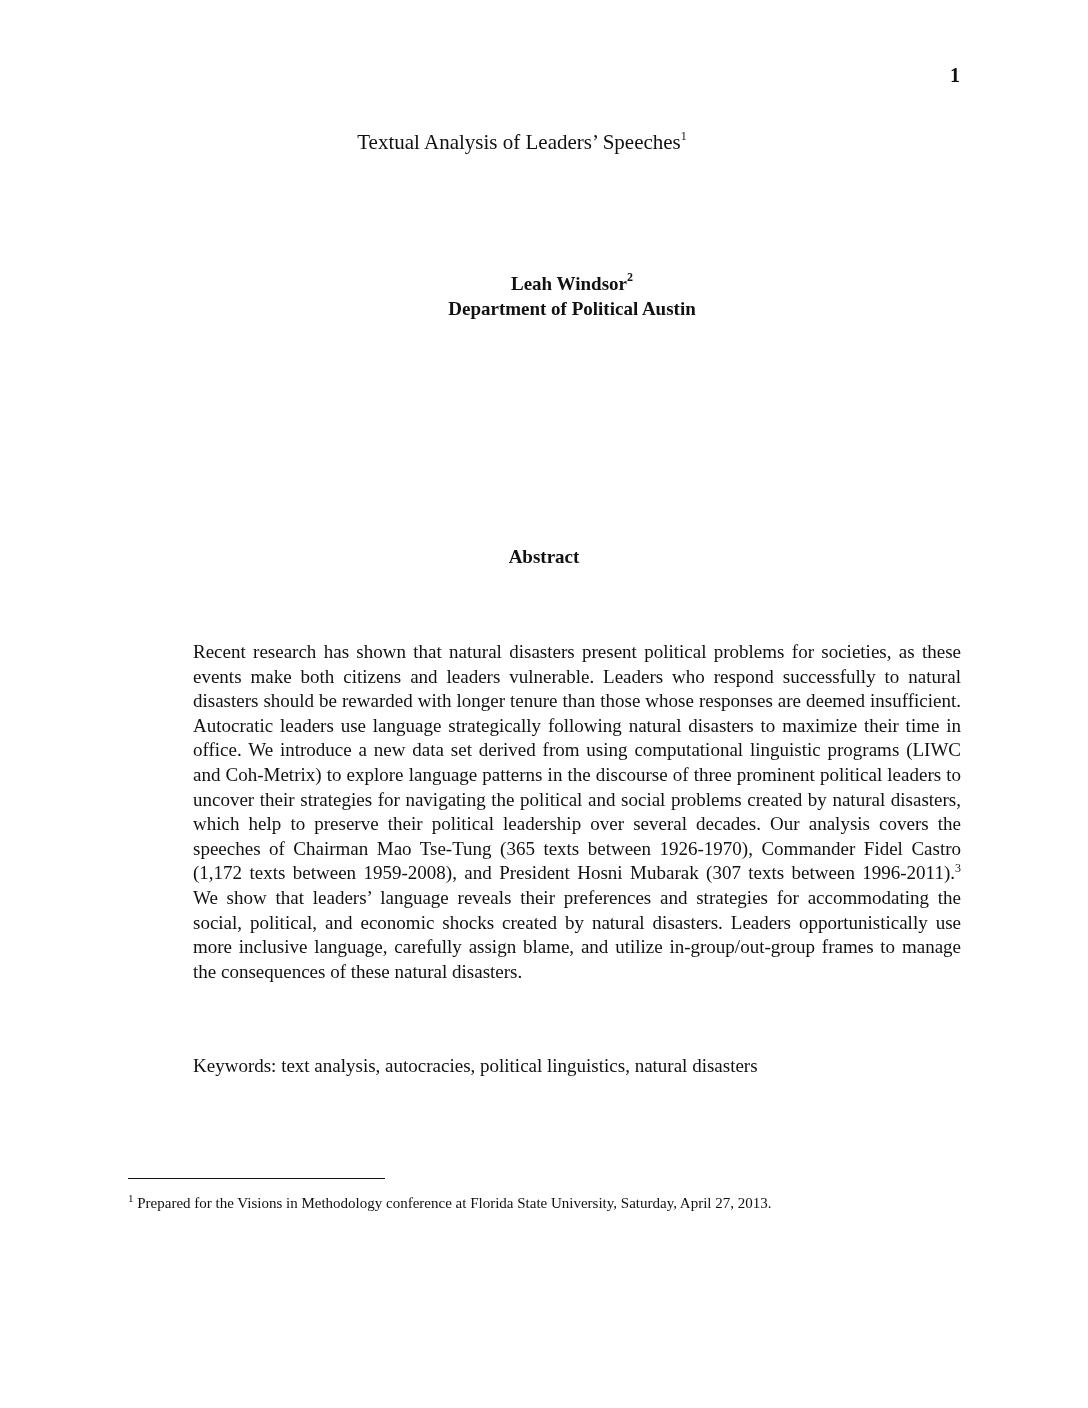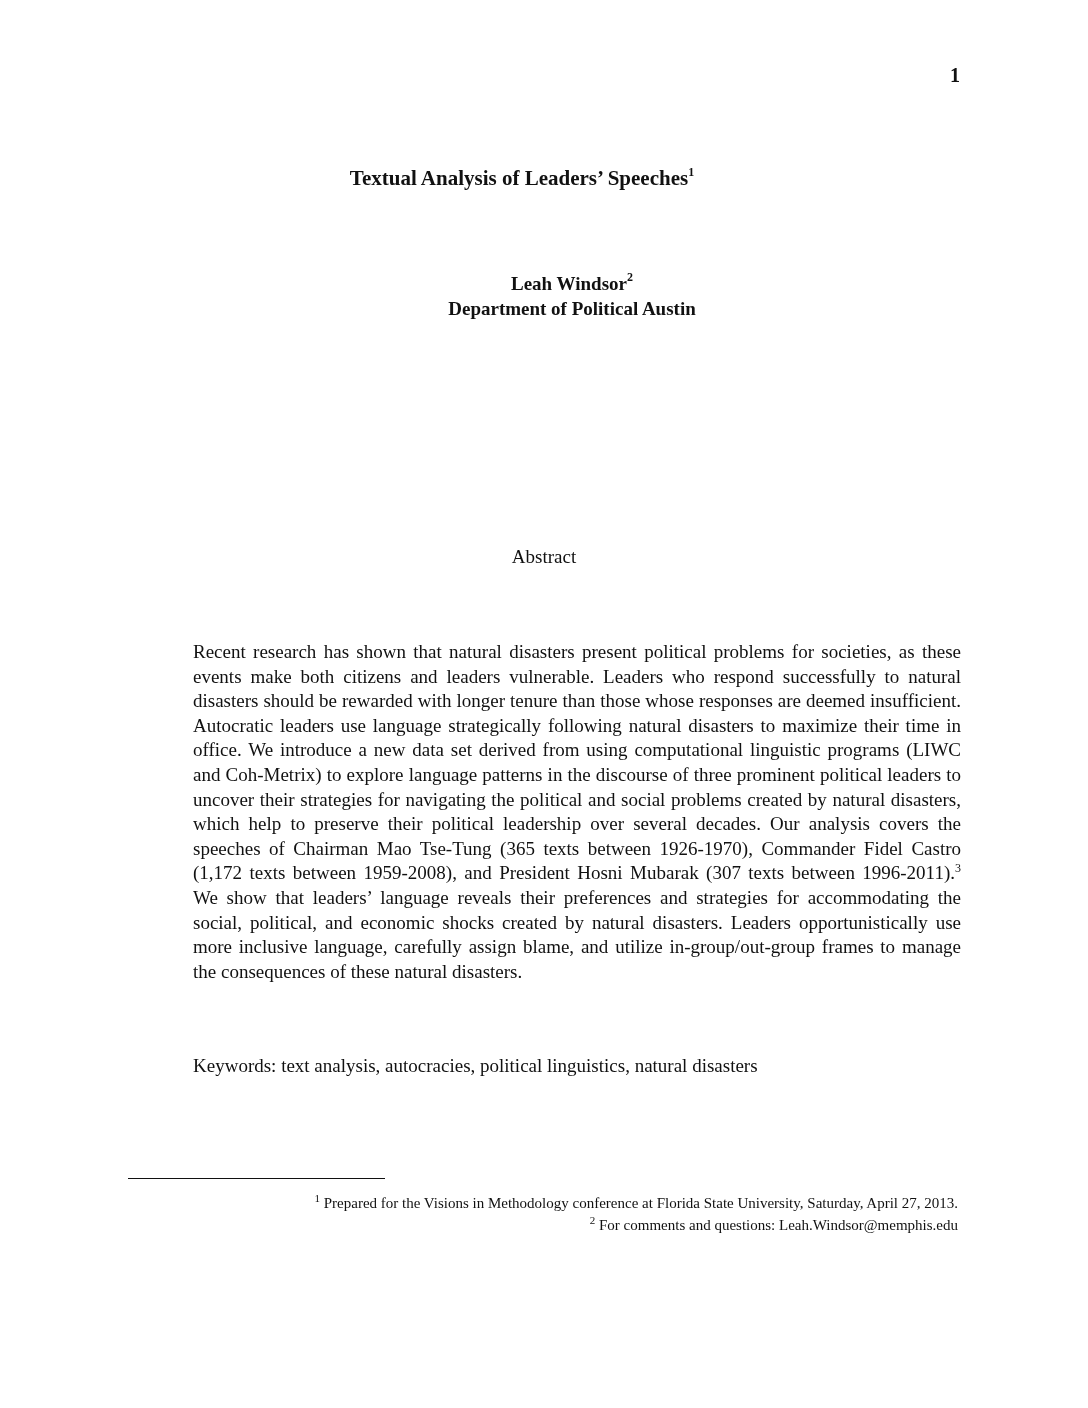--- a/index.html
+++ b/index.html
@@ -6,30 +6,30 @@
     body {
       width: 1088px; height: 1408px; position: relative; overflow: hidden;
       font-family: "Liberation Serif", serif; color: #111;
     }
     .page-number {
       position: absolute; top: 64px; right: 128px;
       font-size: 20px; font-weight: bold;
     }
     .title {
       position: absolute; top: 130px; left: 0; width: 1044px; text-align: center;
-      font-size: 21px; font-weight: bold; margin-top: 36px;
+      font-size: 21px; font-weight: normal;
     }
     .title sup, .author sup { font-size: 12px; vertical-align: 9px; line-height: 0; }
     .author-block {
       position: absolute; top: 272px; left: 0; width: 1088px; text-align: center;
       font-size: 19px; font-weight: bold; line-height: 24.5px; padding-left: 28px;
     }
     .abstract-heading {
       position: absolute; top: 546px; left: 0; width: 1088px; text-align: center;
-      font-size: 19px; font-weight: normal;
+      font-size: 19px; font-weight: bold;
     }
     .abstract-body {
       position: absolute; top: 640px; left: 193px; width: 768px;
       font-size: 19px; line-height: 24.6px; text-align: justify;
       text-align-last: left;
     }
     .abstract-body sup { font-size: 12px; vertical-align: 7px; line-height: 0; }
     .keywords {
       position: absolute; top: 1022px; left: 193px; width: 768px;
       font-size: 19px;
@@ -37,21 +37,21 @@
     }
     .footnote-rule {
       position: absolute; top: 1178px; left: 128px; width: 257px;
       border-top: 1px solid #111;
     }
     .footnotes {
       position: absolute; top: 1192px; left: 128px; width: 830px;
       font-size: 15px; line-height: 22px;
     }
     .footnotes sup { font-size: 11px; vertical-align: 6px; line-height: 0; }
-    .footnote { margin: 0; text-align: right; }
+    .footnote { margin: 0; }
   </style>
 </head>
 <body>
 
 <div class="page-number">1</div>
 
 <div class="title"><span>Textual Analysis of Leaders’ Speeches</span><sup>1</sup></div>
 
 <div class="author-block">
   <div class="author"><span>Leah Windsor</span><sup>2</sup></div>
@@ -61,14 +61,13 @@
 <div class="abstract-heading">Abstract</div>
 
 <div class="abstract-body"><span>Recent research has shown that natural disasters present political problems for societies, as these events make both citizens and leaders vulnerable. Leaders who respond successfully to natural disasters should be rewarded with longer tenure than those whose responses are deemed insufficient. Autocratic leaders use language strategically following natural disasters to maximize their time in office. We introduce a new data set derived from using computational linguistic programs (LIWC and Coh-Metrix) to explore language patterns in the discourse of three prominent political leaders to uncover their strategies for navigating the political and social problems created by natural disasters, which help to preserve their political leadership over several decades. Our analysis covers the speeches of Chairman Mao Tse-Tung (365 texts between 1926-1970), Commander Fidel Castro (1,172 texts between 1959-2008), and President Hosni Mubarak (307 texts between 1996-2011).</span><sup>3</sup><span> We show that leaders’ language reveals their preferences and strategies for accommodating the social, political, and economic shocks created by natural disasters. Leaders opportunistically use more inclusive language, carefully assign blame, and utilize in-group/out-group frames to manage the consequences of these natural disasters.</span></div>
 
 <div class="keywords">Keywords: text analysis, autocracies, political linguistics, natural disasters</div>
 
 <div class="footnote-rule"></div>
 
 <div class="footnotes">
   <p class="footnote"><sup>1</sup><span> Prepared for the Visions in Methodology conference at Florida State University, Saturday, April 27, 2013.</span></p>
-  <p class="footnote"><sup>2</sup><span> For comments and questions: Leah.Windsor@memphis.edu</span></p>
 </div>
 
 </body></html>

